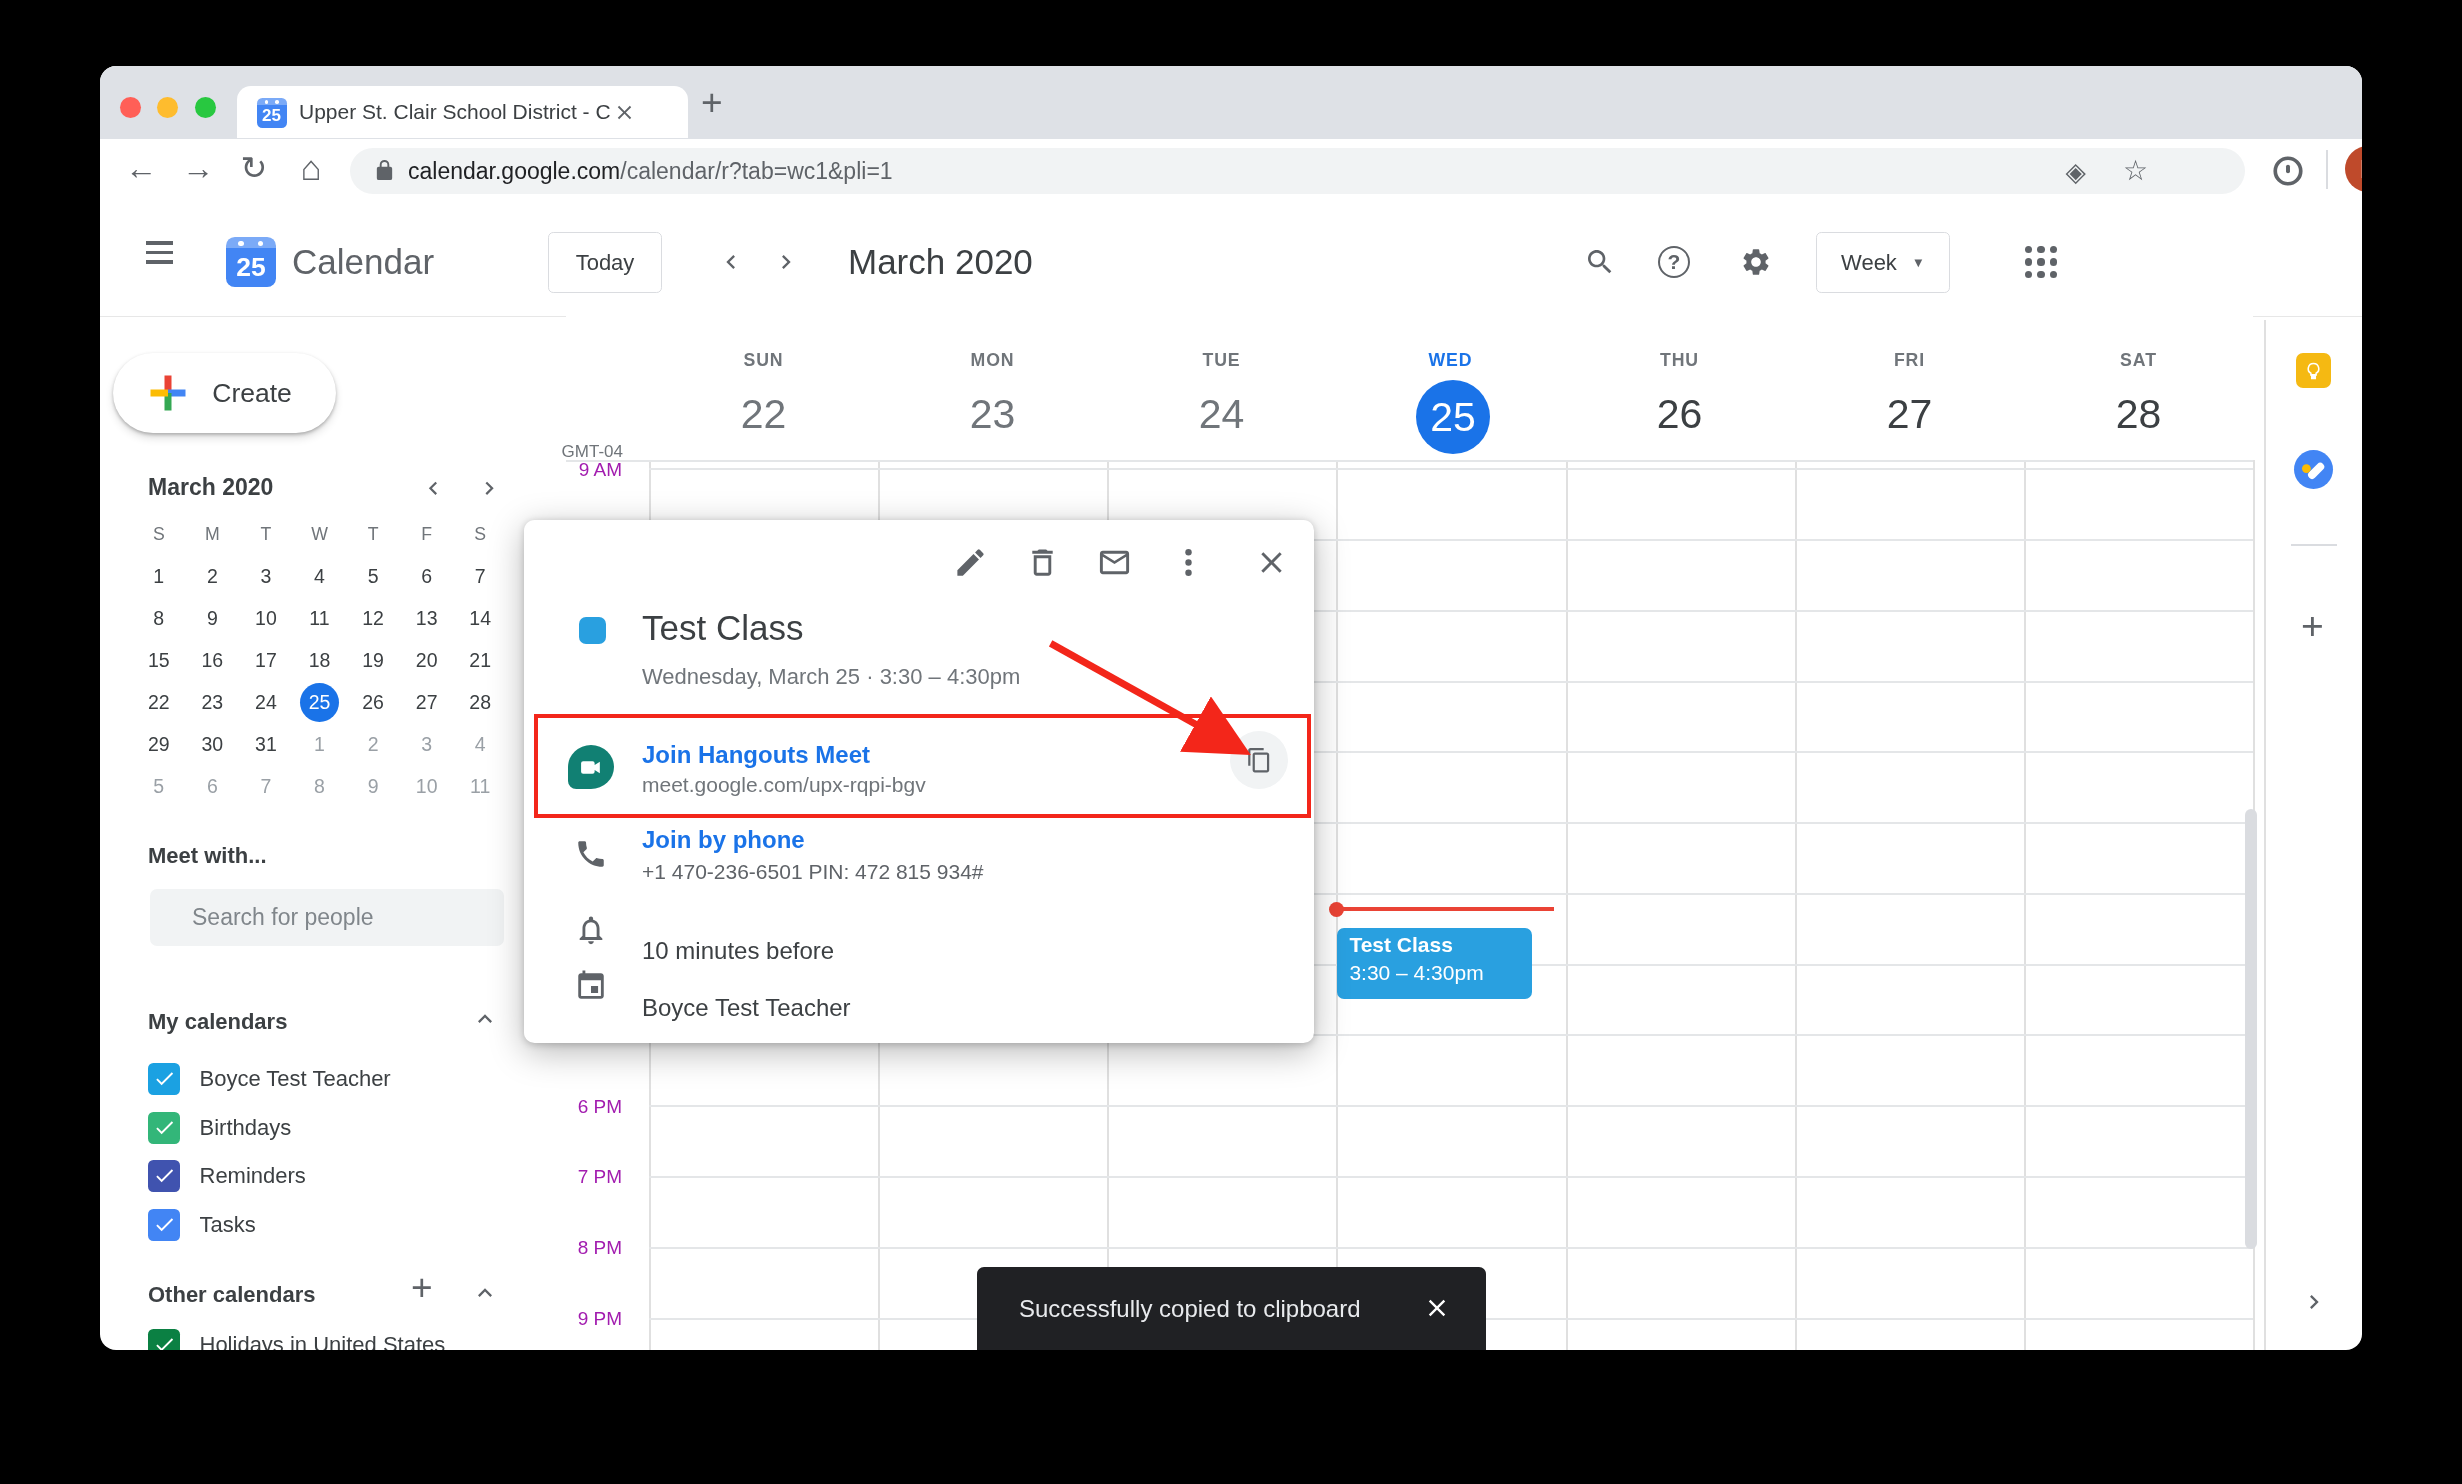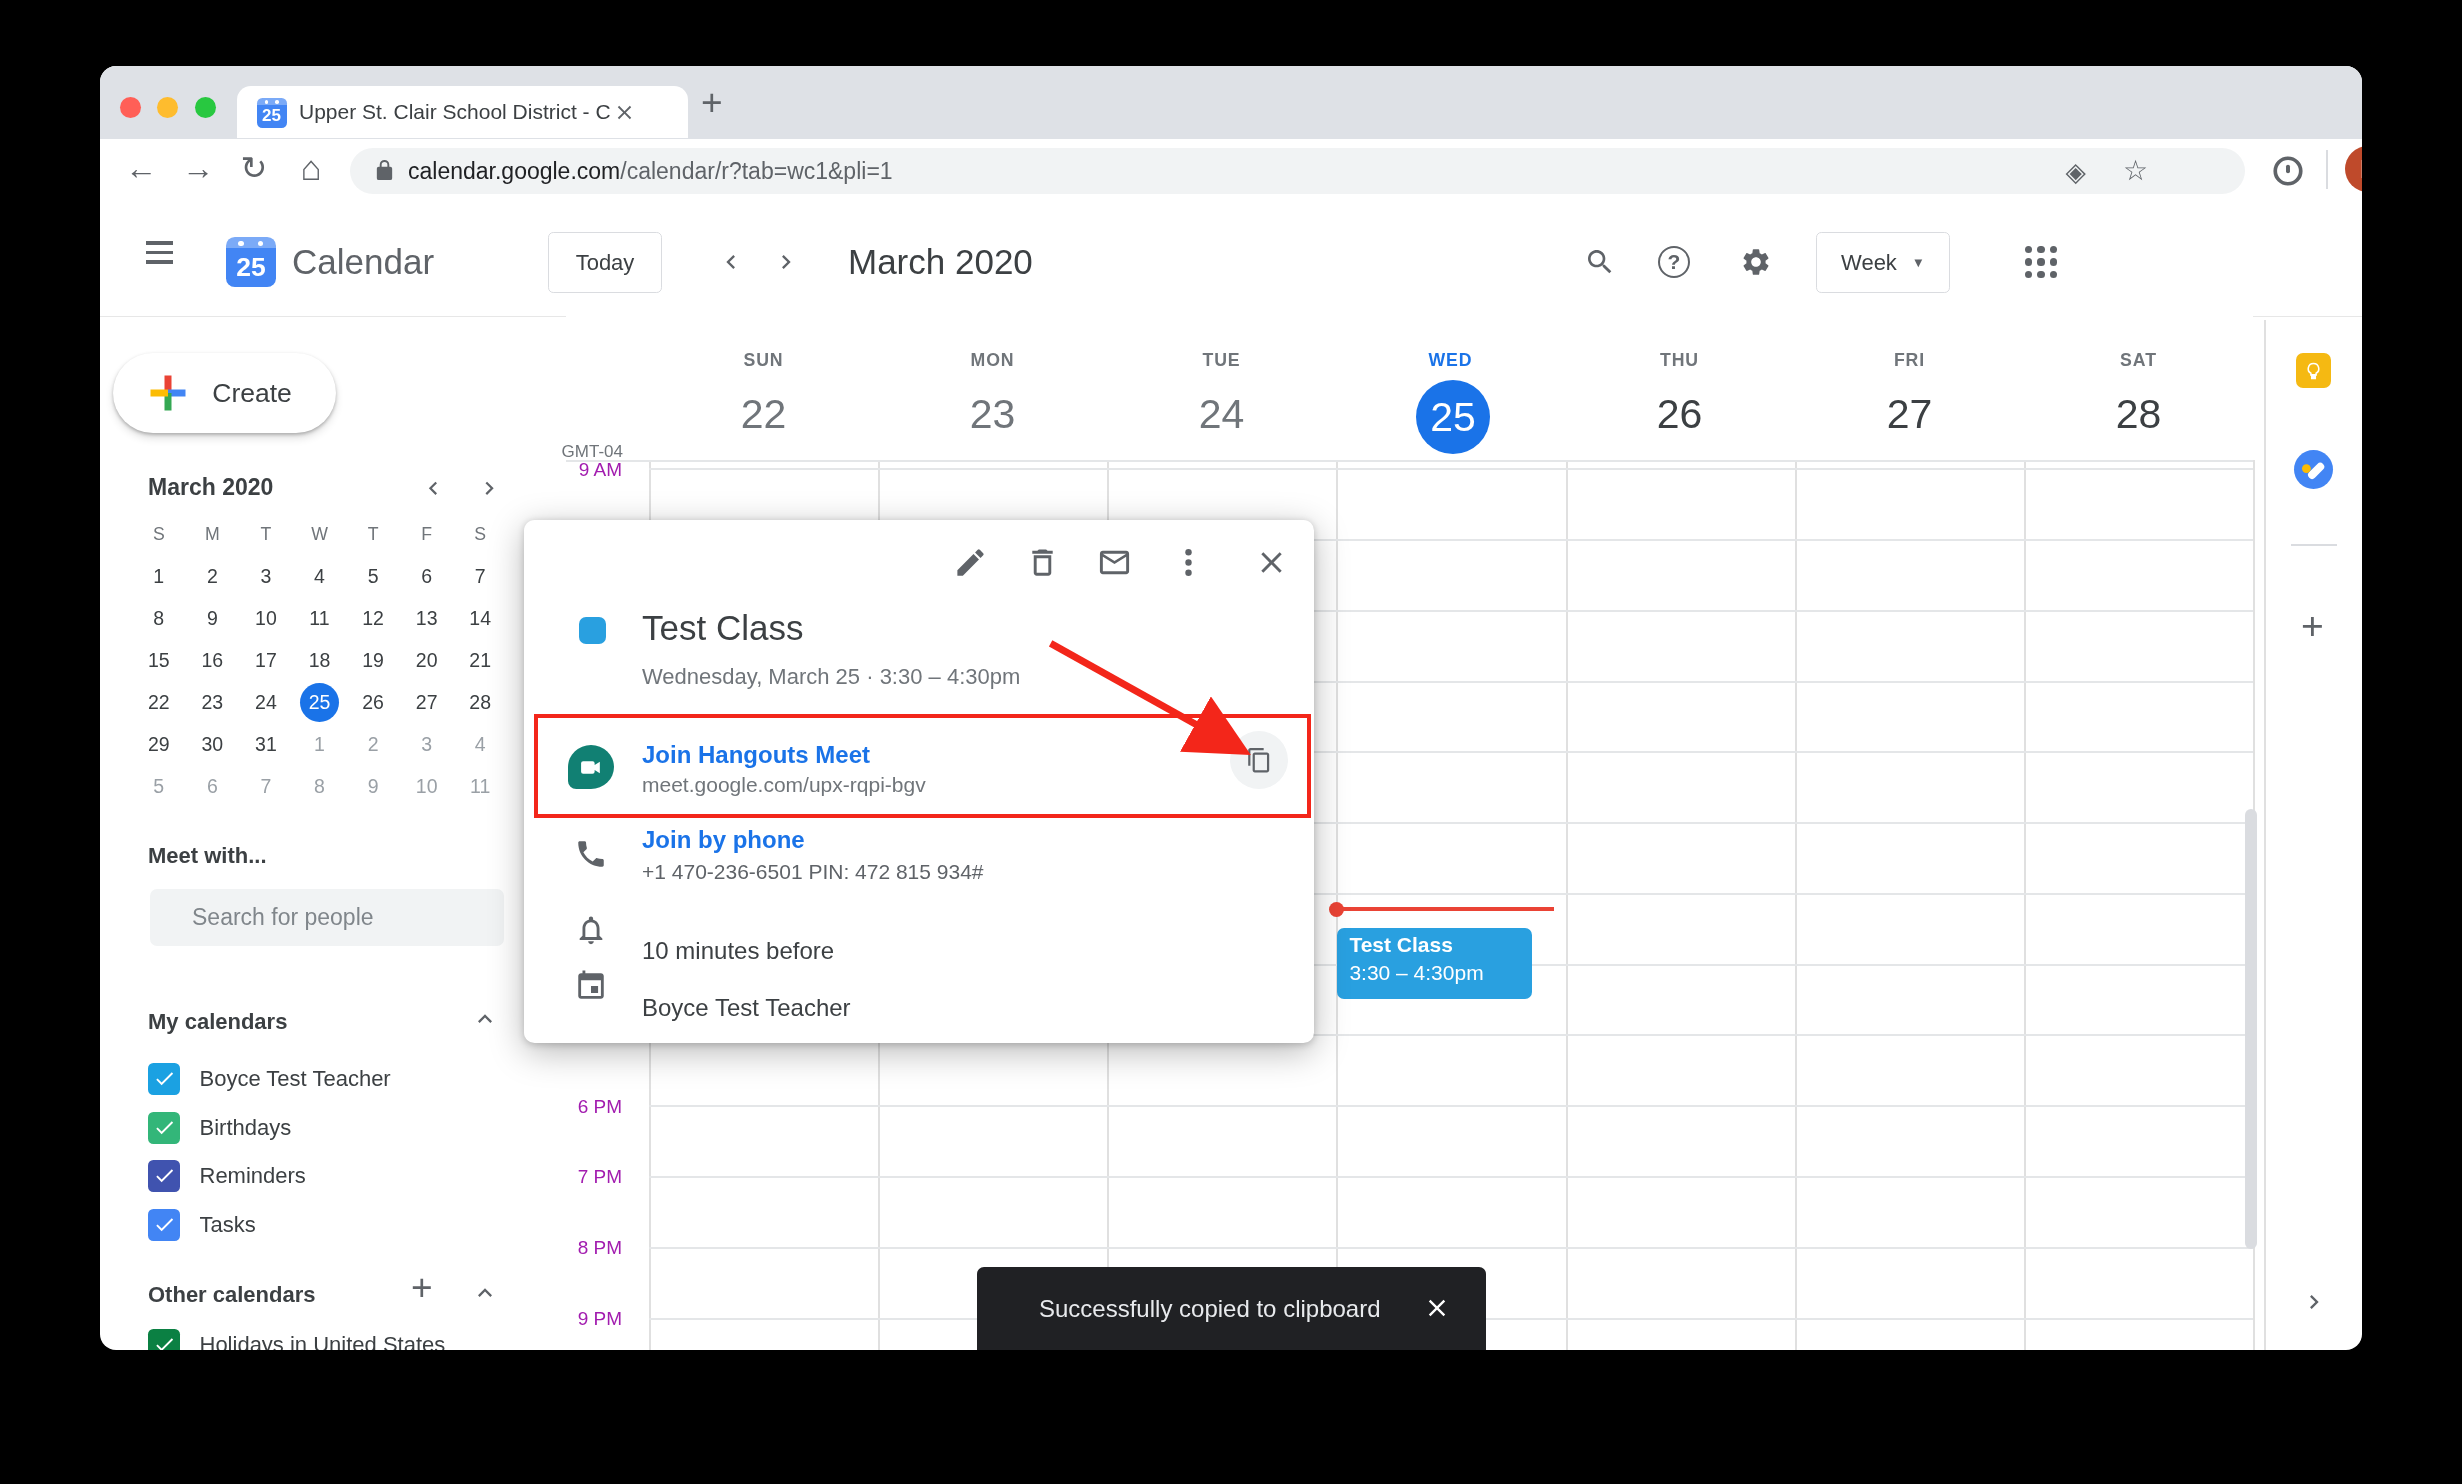--- a/index.html
+++ b/index.html
@@ -414,20 +414,20 @@
   <svg class="abs" style="left:929px;top:557px;z-index:21;pointer-events:none;" width="248" height="150" viewBox="0 0 280 170">
     <defs>
         <marker id="ah" markerWidth="9" markerHeight="9" refX="6" refY="4.5" orient="auto">
           <path d="M0 0 9 4.5 0 9z" fill="#f3261a"></path>
         </marker>
       </defs>
     <line x1="24" y1="23" x2="230" y2="138" stroke="#f3261a" stroke-width="8" marker-end="url(#ah)"></line>
   </svg>
 
   <div class="toast">
-    <span style="margin-left:62px;font-size:24px;color:#e8eaed;">Successfully copied to clipboard</span>
+    <span style="margin-left:42px;font-size:24px;color:#e8eaed;">Successfully copied to clipboard</span>
     <svg style="position:absolute;right:35px;top:27.4px;" width="28" height="28" viewBox="0 0 24 24">
         <path d="M19 6.41 17.59 5 12 10.59 6.41 5 5 6.41 10.59 12 5 17.59 6.41 19 12 13.41 17.59 19 19 17.59 13.41 12z" fill="#fff"></path>
       </svg>
   </div>
 
 </div>
 
 
 </body></html>

